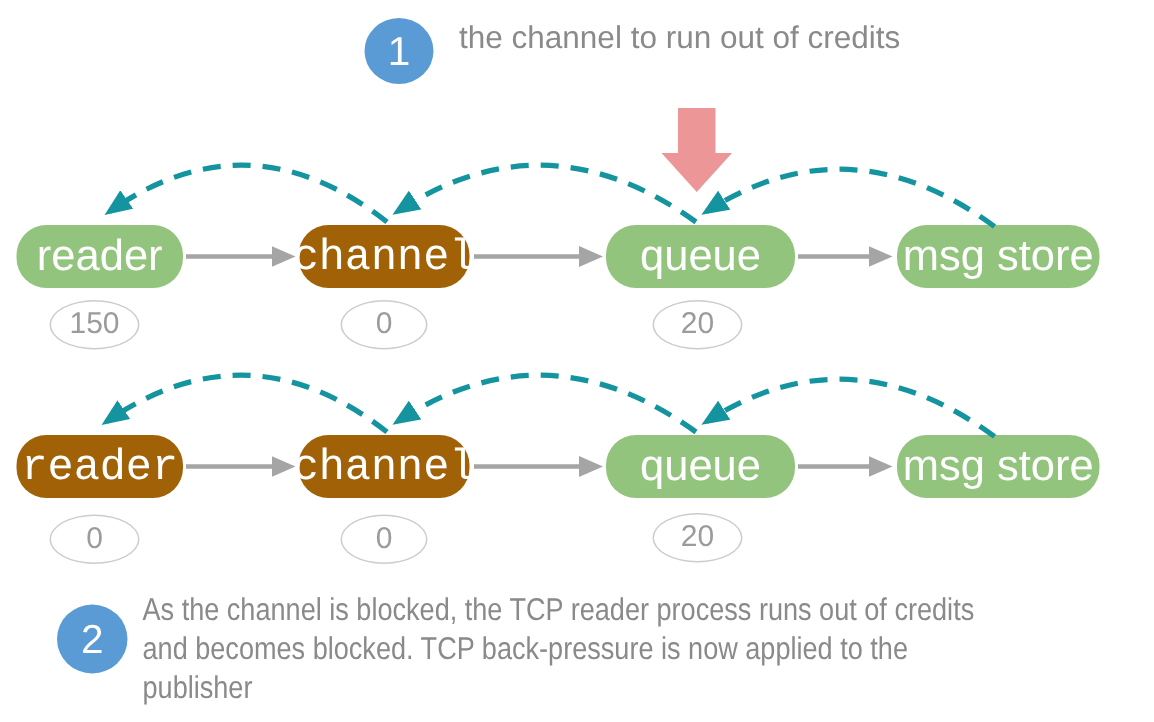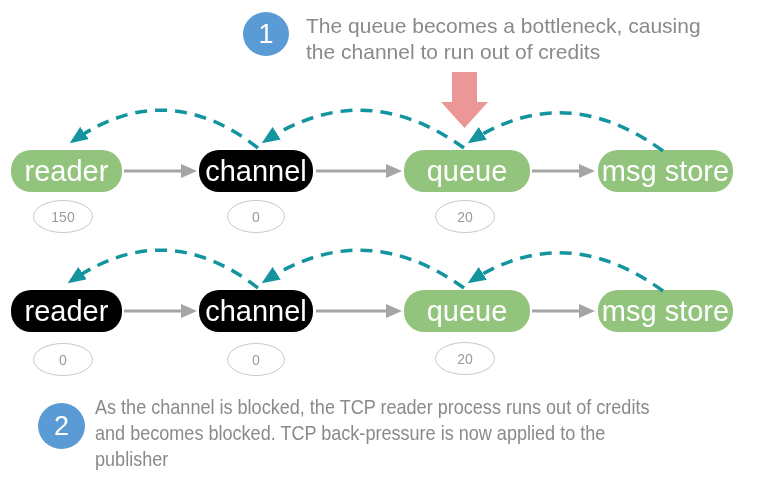--- a/index.html
+++ b/index.html
@@ -16,29 +16,29 @@
     height: 42px;
     border-radius: 20px;
     color: #ffffff;
     font-size: 29px;
     display: flex;
     align-items: center;
     justify-content: center;
     white-space: nowrap;
   }
   .node.green  { background: #93c47d; }
-  .node.yellow { background: #000000; }
+  .node.yellow { background: #a16207; font-family: Liberation Mono, monospace; }
   .credit-badge {
     position: absolute;
     height: 33px;
     background: #ffffff;
     border: 1.5px solid #cccccc;
     border-radius: 50%;
     color: #9b9b9b;
-    font-size: 14px;
+    font-size: 20px;
     display: flex;
     align-items: center;
     justify-content: center;
     box-sizing: border-box;
   }
   .step-badge {
     position: absolute;
     background: #5b9bd5;
     border-radius: 50%;
     color: #ffffff;
@@ -70,21 +70,20 @@
     pointer-events: none;
   }
 </style>
 </head>
 <body>
 
 <div class="canvas">
 
   <div class="step-badge s1">1</div>
   <div class="step-text t1">
-    <div>The queue becomes a bottleneck, causing</div>
     <div>the channel to run out of credits</div>
   </div>
 
   <div class="node green" style="left:11px;  top:150px; width:111px;">reader</div>
   <div class="node yellow" style="left:199px; top:150px; width:114px;">channel</div>
   <div class="node green" style="left:404px; top:150px; width:126px;">queue</div>
   <div class="node green" style="left:598px; top:150px; width:135px;">msg store</div>
 
   <div class="credit-badge" style="left:33px;  top:200px; width:60px;">150</div>
   <div class="credit-badge" style="left:227px; top:200px; width:58px;">0</div>

